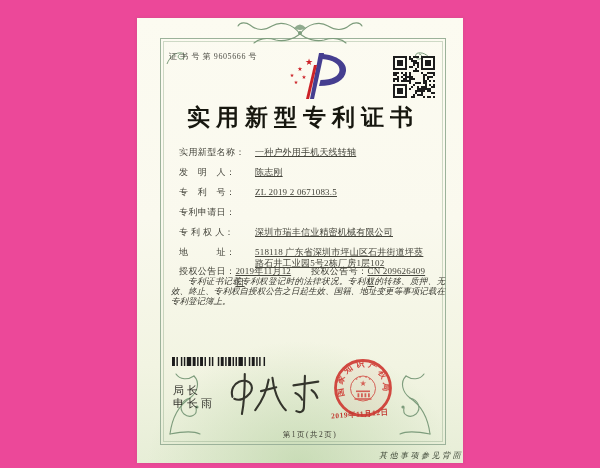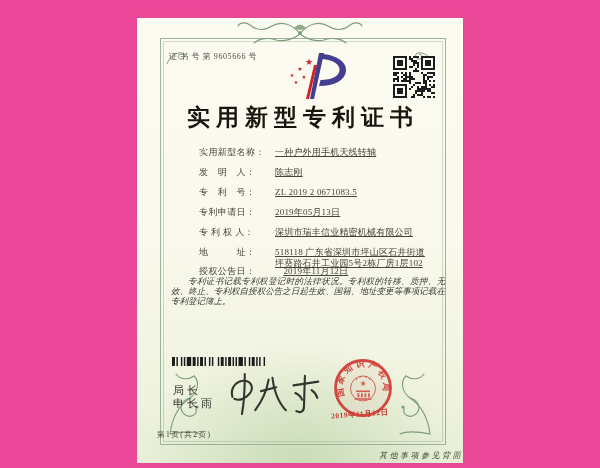--- a/index.html
+++ b/index.html
@@ -13,39 +13,39 @@
   .frame{position:absolute;left:23px;top:20px;width:284px;height:405px;
          border:1px solid #9cb29a;}
   .frame::after{content:"";position:absolute;inset:2px;border:1px solid rgba(150,175,145,.45);}
   .certno{position:absolute;left:32px;top:33px;font-size:8px;color:#4e4e46;letter-spacing:.6px;}
   .logo{position:absolute;left:146px;top:33px;}
   .qr{position:absolute;left:256px;top:38px;}
   .title{position:absolute;left:0;right:0;top:84px;text-align:center;
          font-size:23px;font-weight:bold;letter-spacing:6px;text-indent:6px;color:#17170f;}
   .fields{position:absolute;left:42px;top:129px;width:252px;font-size:9px;color:#45453c;}
   .frow{display:flex;height:20px;line-height:11px;align-items:flex-start;}
-  .flabel{width:76px;flex:none;white-space:pre;letter-spacing:.4px;margin-left:20px;}
+  .flabel{width:76px;flex:none;white-space:pre;letter-spacing:.4px;}
   .flabel.auto{width:auto;}
   .fvalue{flex:1;letter-spacing:.2px;text-decoration:underline;}
   .frow.addr{height:19px;}
   .frow.addr .fvalue{max-width:172px;line-height:11px;}
   .frow.grant{height:12px;}
-  .pair{display:flex;gap:28px;}
+  .pair{display:flex;}
   .pair2{margin-left:14px;}
   .paras{position:absolute;left:34px;top:258px;width:274px;
          font-style:italic;font-size:8.5px;line-height:10px;color:#3a3a32;text-align:justify;}
   .paras p{margin:0;text-indent:2em;}
   .barcode{position:absolute;left:35px;top:339px;}
   .officer{position:absolute;left:36px;top:366px;font-size:11px;line-height:13px;
            color:#30302a;letter-spacing:3px;}
   .sig{position:absolute;left:82px;top:352px;}
   .seal{position:absolute;left:186px;top:329px;opacity:.92;}
   .sealdate{position:absolute;left:194px;top:391px;width:70px;font-size:7.5px;font-weight:bold;
             color:#c23a32;transform:rotate(-4deg);letter-spacing:.5px;}
-  .pagefoot{position:absolute;left:0;right:0;top:412px;
+  .pagefoot{position:absolute;left:0;right:0;top:412px;text-align:center;
             font-size:7.5px;color:#3c3c33;letter-spacing:1.5px;padding-left:20px;}
   .backnote{position:absolute;left:0;right:0;top:432px;text-align:right;font-style:italic;
             font-size:8px;color:#414a3a;letter-spacing:2.5px;}
   .orn{position:absolute;}
 </style>
 </head>
 <body>
 
 <div class="canvas">
   <div class="paper">
@@ -241,34 +241,37 @@
       <div class="frow">
         <span class="flabel">发　明　人：</span>
         <span class="fvalue">陈志刚</span>
       </div>
       <div class="frow">
         <span class="flabel">专　利　号：</span>
         <span class="fvalue">ZL 2019 2 0671083.5</span>
       </div>
       <div class="frow">
         <span class="flabel">专利申请日：</span>
-        <span class="fvalue">2019年05月13日</span>
       </div>
       <div class="frow">
         <span class="flabel">专 利 权 人：</span>
         <span class="fvalue">深圳市瑞丰信业精密机械有限公司</span>
       </div>
       <div class="frow addr">
         <span class="flabel">地　　　址：</span>
         <span class="fvalue">518118 广东省深圳市坪山区石井街道坪葵路石井工业园5号2栋厂房1层102</span>
       </div>
       <div class="frow grant">
         <span class="pair">
           <span class="flabel auto">授权公告日：</span>
           <span class="fvalue">2019年11月12日</span>
+        </span>
+        <span class="pair pair2">
+          <span class="flabel auto">授权公告号：</span>
+          <span class="fvalue">CN 209626409 U</span>
         </span>
       </div>
     </div>
 
     <div class="paras">
       <p>专利证书记载专利权登记时的法律状况。专利权的转移、质押、无效、终止、专利权自授权公告之日起生效、国籍、地址变更等事项记载在专利登记簿上。</p>
     </div>
 
     <svg id="barcode" class="barcode" width="96" height="9" viewBox="0 0 96 9">
         <rect x="0" y="0" width="2.953846153846154" height="9" fill="#1c1c1c"></rect>

